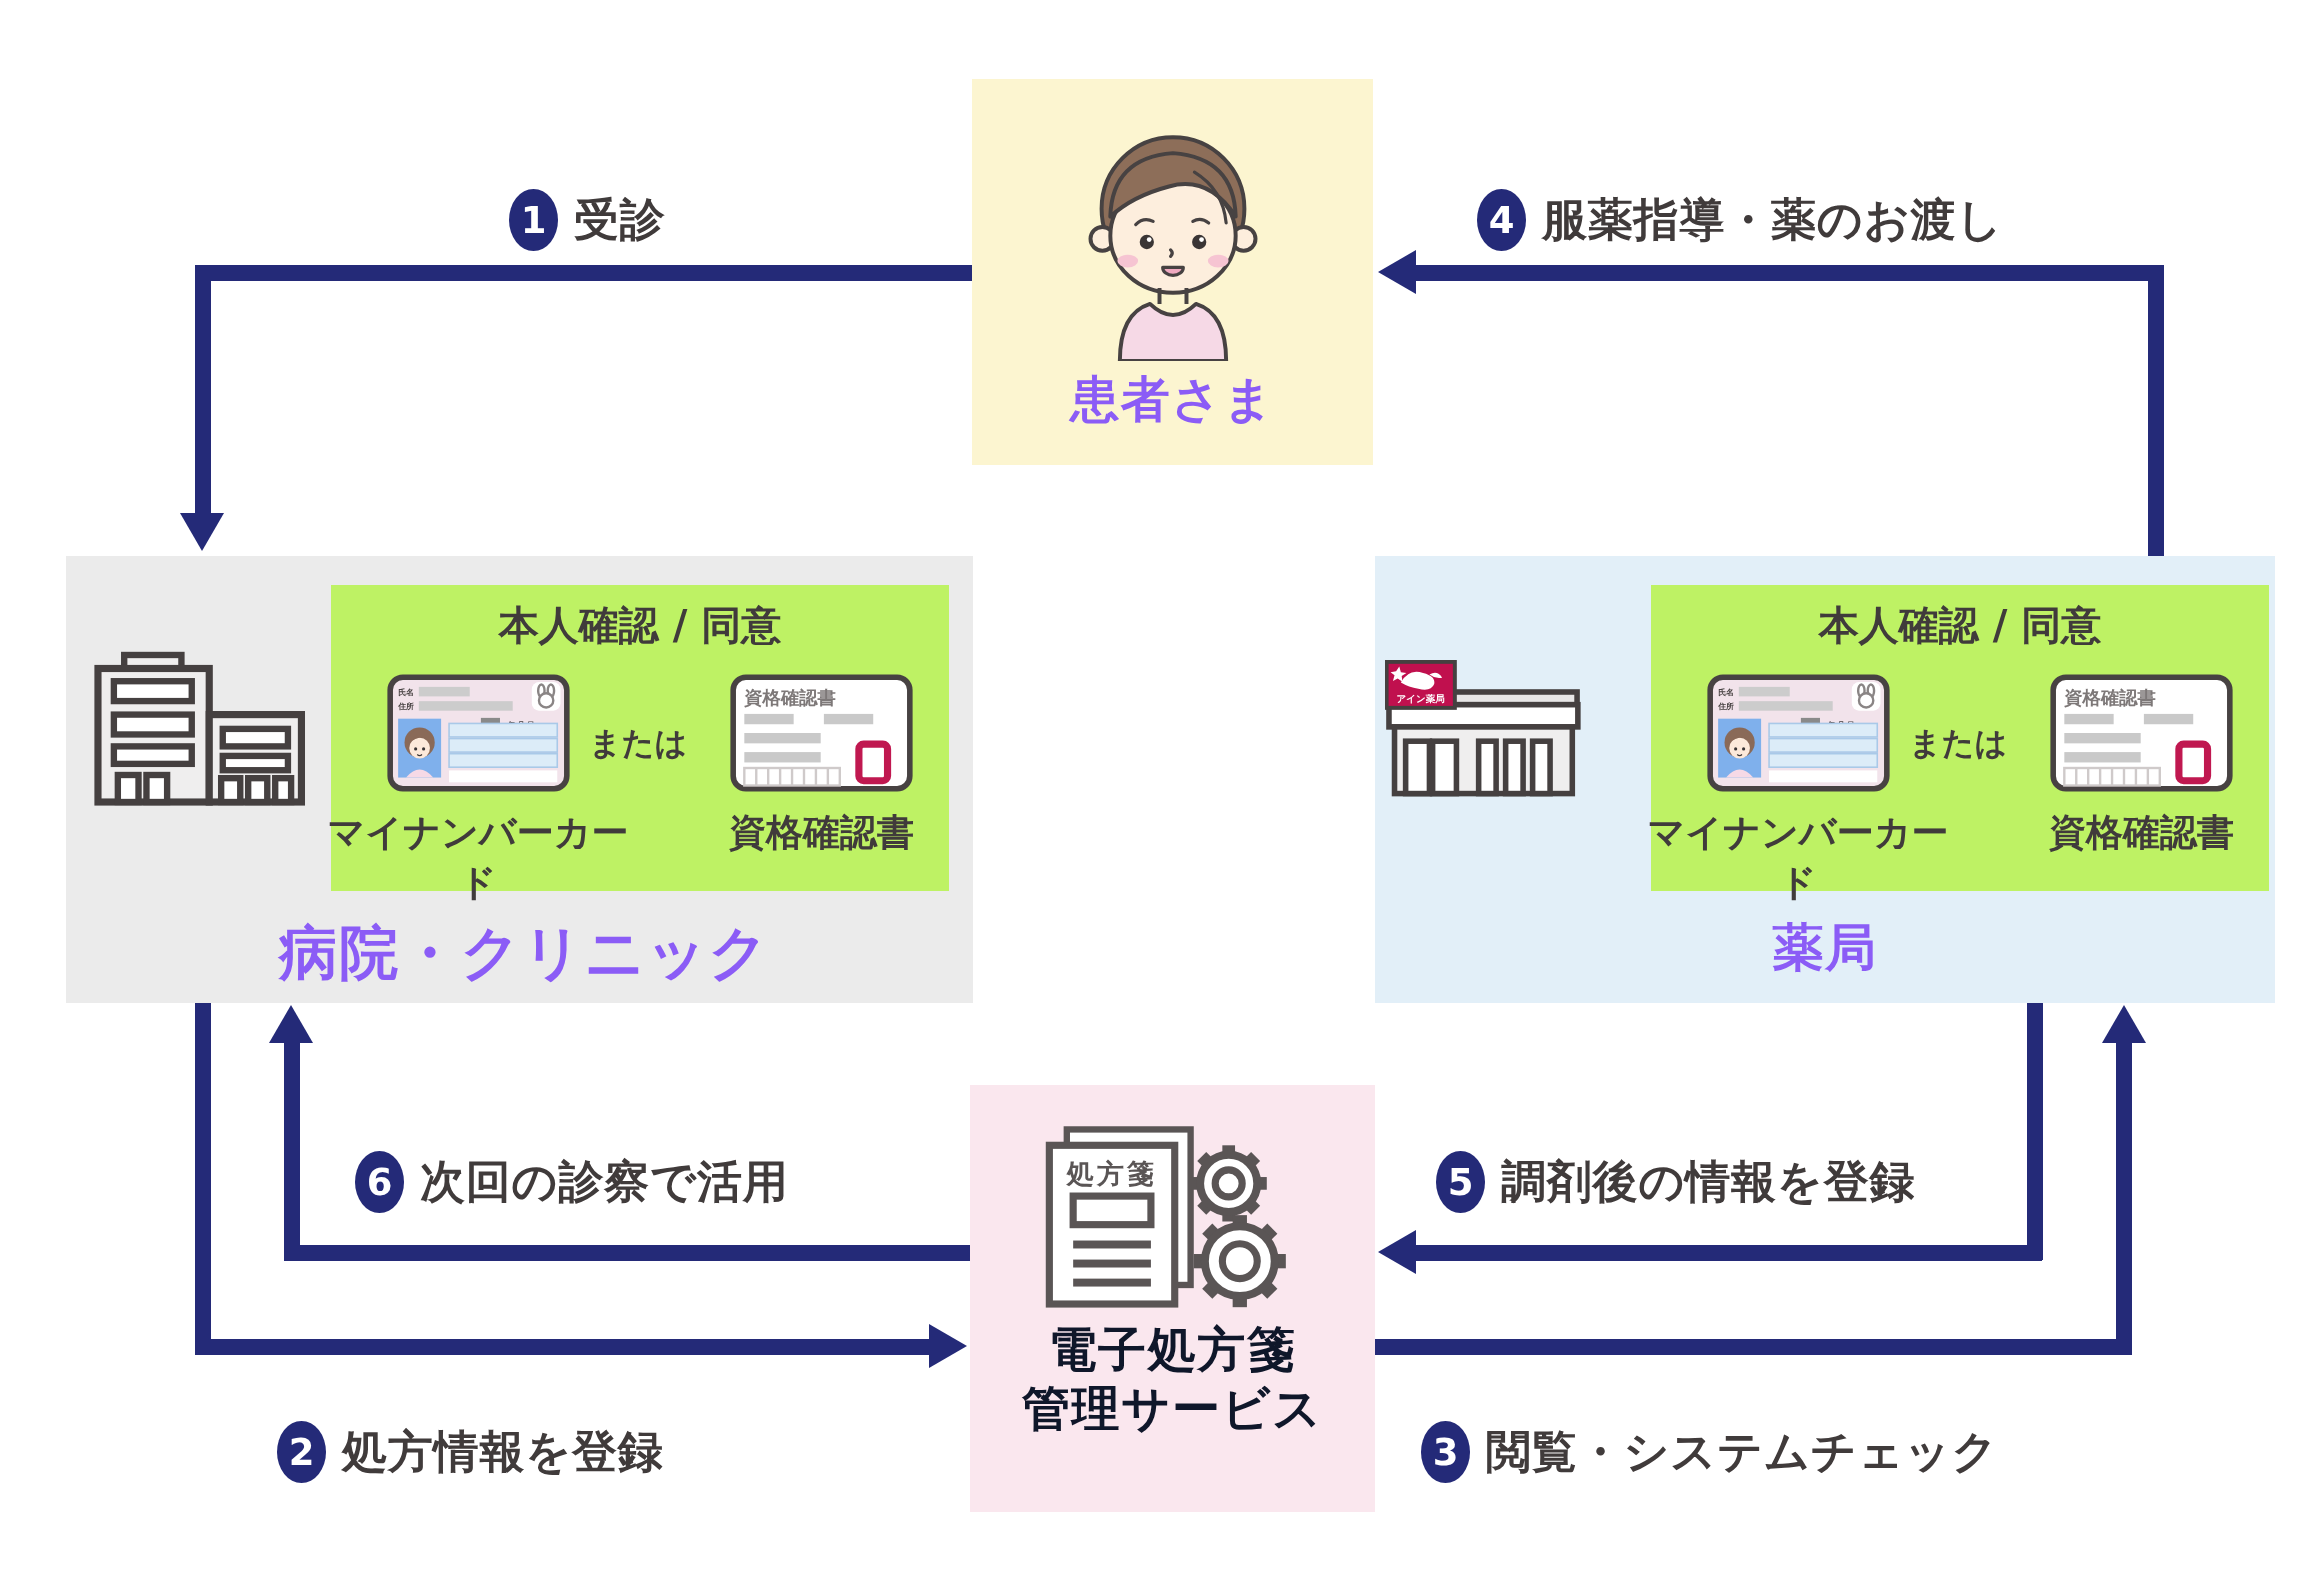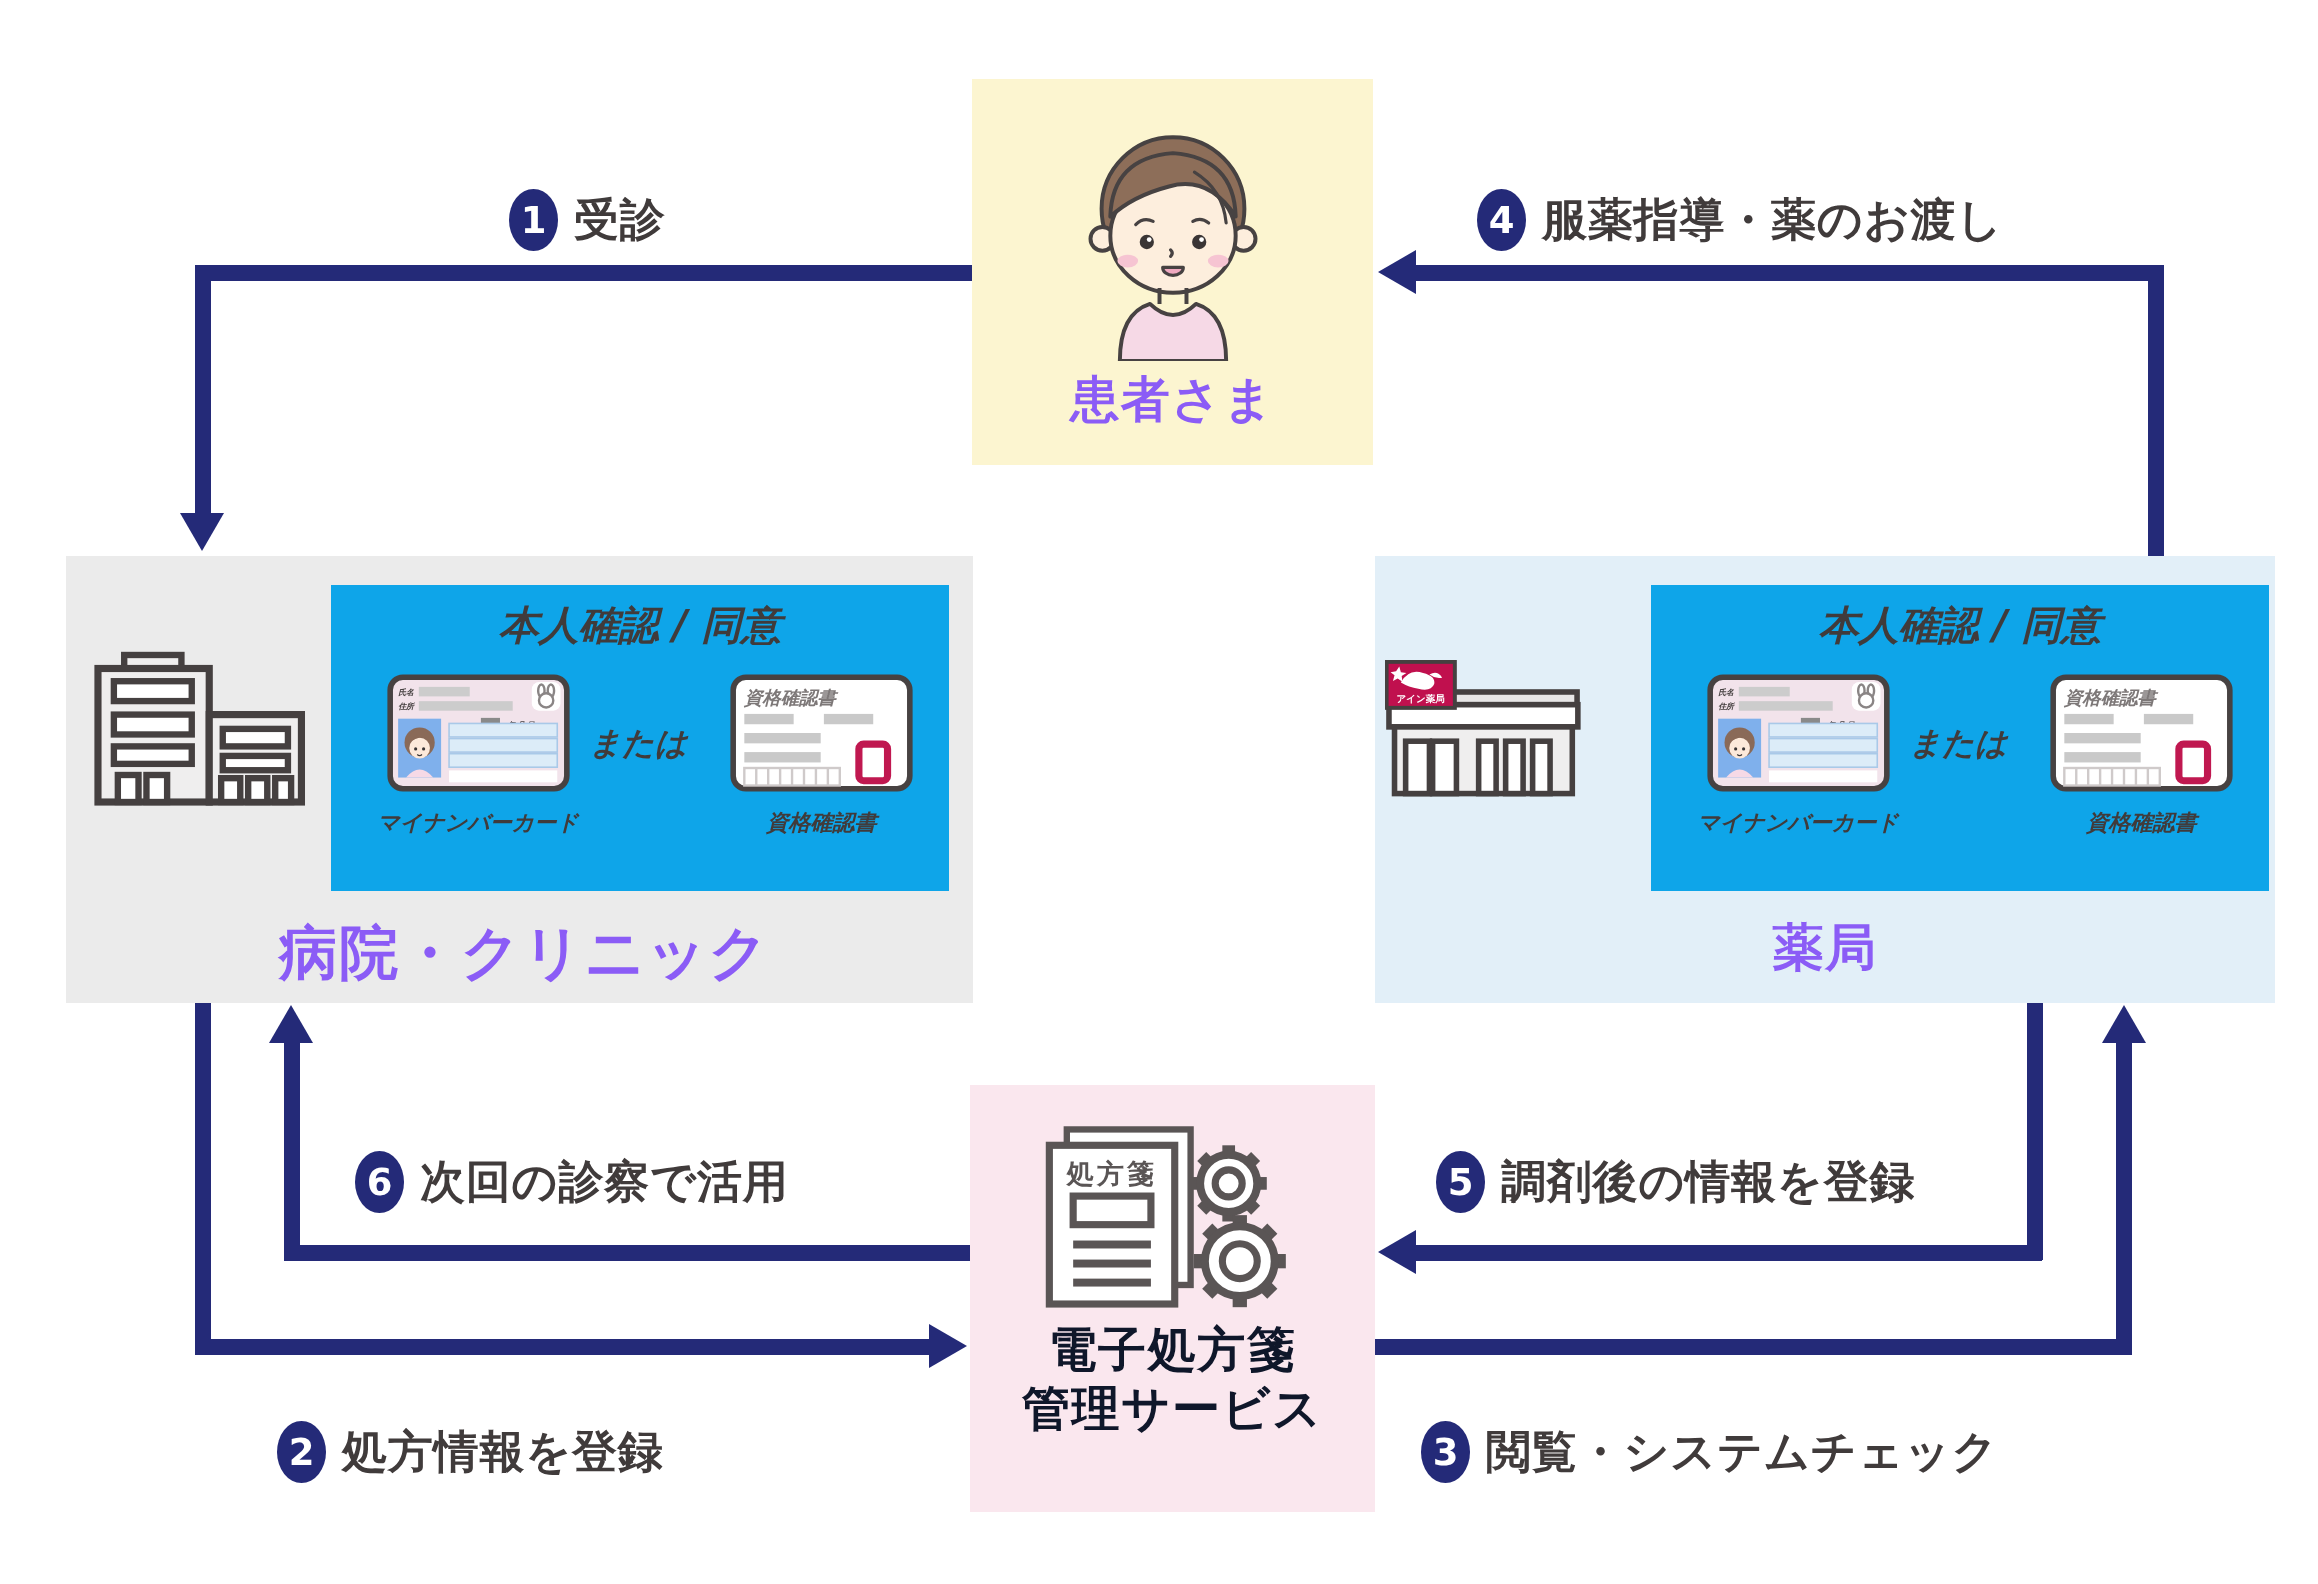--- a/index.html
+++ b/index.html
@@ -3,24 +3,24 @@
 <meta charset="utf-8">
 <style>
   html,body{margin:0;padding:0;background:#ffffff;}
   #stage{
     position:relative;width:2319px;height:1584px;background:#ffffff;overflow:hidden;
     font-family:"DejaVu Sans","Liberation Sans",sans-serif;color:#403b3b;
   }
   .box{position:absolute;}
   .box-label{position:absolute;left:0;right:0;text-align:center;font-weight:700;
     font-size:49px;color:#8b5cf6;letter-spacing:1.6px;}
-  .panel{position:absolute;background:#0ea5e9;font-style:italic;}
+  .panel{position:absolute;background:#bef264;}
   .panel-title{position:absolute;left:0;right:0;top:12.7px;text-align:center;
     font-size:40px;font-weight:700;color:#403b3b;}
-  .card-label{position:absolute;text-align:center;font-size:22px;font-weight:700;color:#403b3b;}
+  .card-label{position:absolute;text-align:center;font-size:37px;font-weight:700;color:#403b3b;}
   .or-label{position:absolute;text-align:left;font-size:32px;font-weight:700;color:#403b3b;}
   .line{position:absolute;background:#242a78;}
   .tri{position:absolute;width:0;height:0;}
   .tri-down{border-left:22px solid transparent;border-right:22px solid transparent;border-top:38px solid #242a78;}
   .tri-up{border-left:22px solid transparent;border-right:22px solid transparent;border-bottom:38px solid #242a78;}
   .tri-left{border-top:22px solid transparent;border-bottom:22px solid transparent;border-right:38px solid #242a78;}
   .tri-right{border-top:22px solid transparent;border-bottom:22px solid transparent;border-left:38px solid #242a78;}
   .step{position:absolute;display:flex;align-items:center;gap:16px;}
   .step-num{width:49px;height:62px;border-radius:50%;background:#242a78;color:#ffffff;
     font-size:37px;font-weight:700;display:flex;align-items:center;justify-content:center;flex:0 0 auto;}

